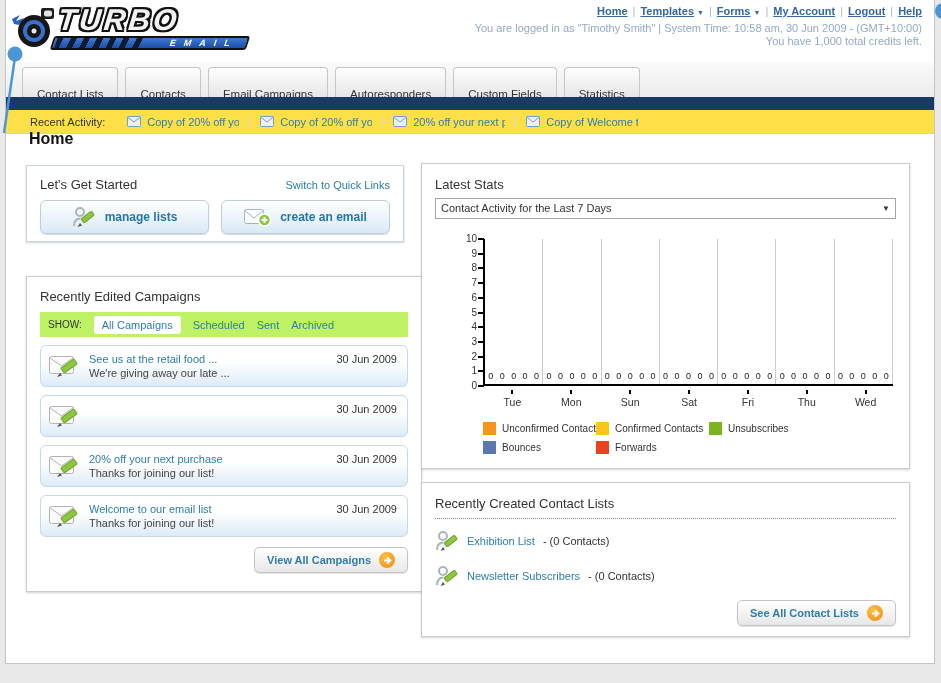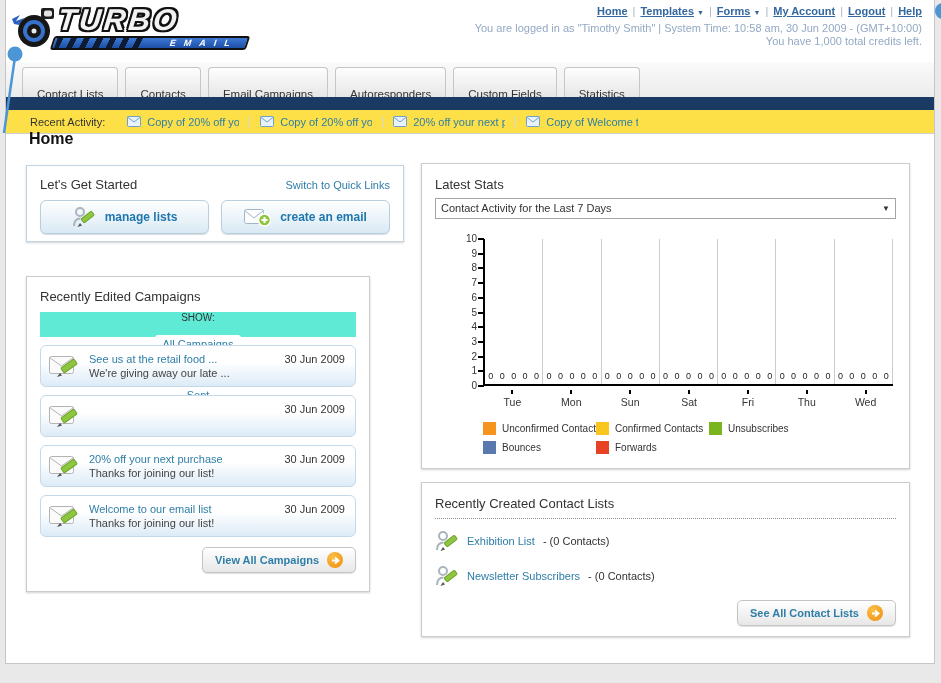--- a/index.html
+++ b/index.html
@@ -55,23 +55,23 @@
   .panel { position:absolute; background:#fff; border:1px solid #CBCBCB; box-shadow:0 1px 2px rgba(0,0,0,.18); }
   .panel-title { font-size:13px; color:#333; }
   .lgs { left:20px; top:165px; width:378px; height:77px; padding:11px 13px; border-color:#C2D4E2; }
   .lgs-head { display:flex; justify-content:space-between; align-items:center; }
   a.quicklinks { color:#2E7EA8; text-decoration:none; cursor:pointer; }
   .lgs-buttons { display:flex; gap:12px; margin-top:8px; }
   .big-btn { flex:1; height:34px; display:flex; align-items:center; justify-content:center; gap:9px;
     background:linear-gradient(#FFFFFF,#D9E9F4); border:1px solid #B9CEDF; border-radius:6px;
     box-shadow:0 1px 1px rgba(0,0,0,.15); color:#1F77AE; font-weight:bold; font-size:12px; cursor:pointer; }
 
-  .camps { left:20px; top:276px; width:344px; height:316px; padding:12px 13px; }
-  .show-bar { margin-top:8px; height:25px; background:#5eead4; display:flex; align-items:center;
-    padding:0 8px; gap:12px;flex-direction:column; }
+  .camps { left:20px; top:276px; width:396px; height:316px; padding:12px 13px; }
+  .show-bar { margin-top:8px; height:25px; background:#bef264; display:flex; align-items:center;
+    padding:0 8px; gap:12px; }
   .show-lbl { font-size:10px; color:#333; }
   .filter { color:#2E7EA8; cursor:pointer; }
   .filter.selected { background:#fff; border-radius:3px; padding:3px 8px; }
   .camp-row { position:relative; margin-top:8px; height:42px; border:1px solid #C4D9E9; border-radius:6px;
     background:linear-gradient(#FFFFFF 40%,#DCEBF7); display:flex; align-items:center; padding-left:8px;
     cursor:pointer; }
   .camp-txt { margin-left:8px; }
   .camp-title { color:#2E7EA8; }
   .camp-sub { color:#444; margin-top:2px; }
   .camp-date { position:absolute; right:10px; top:7px; color:#333; }

